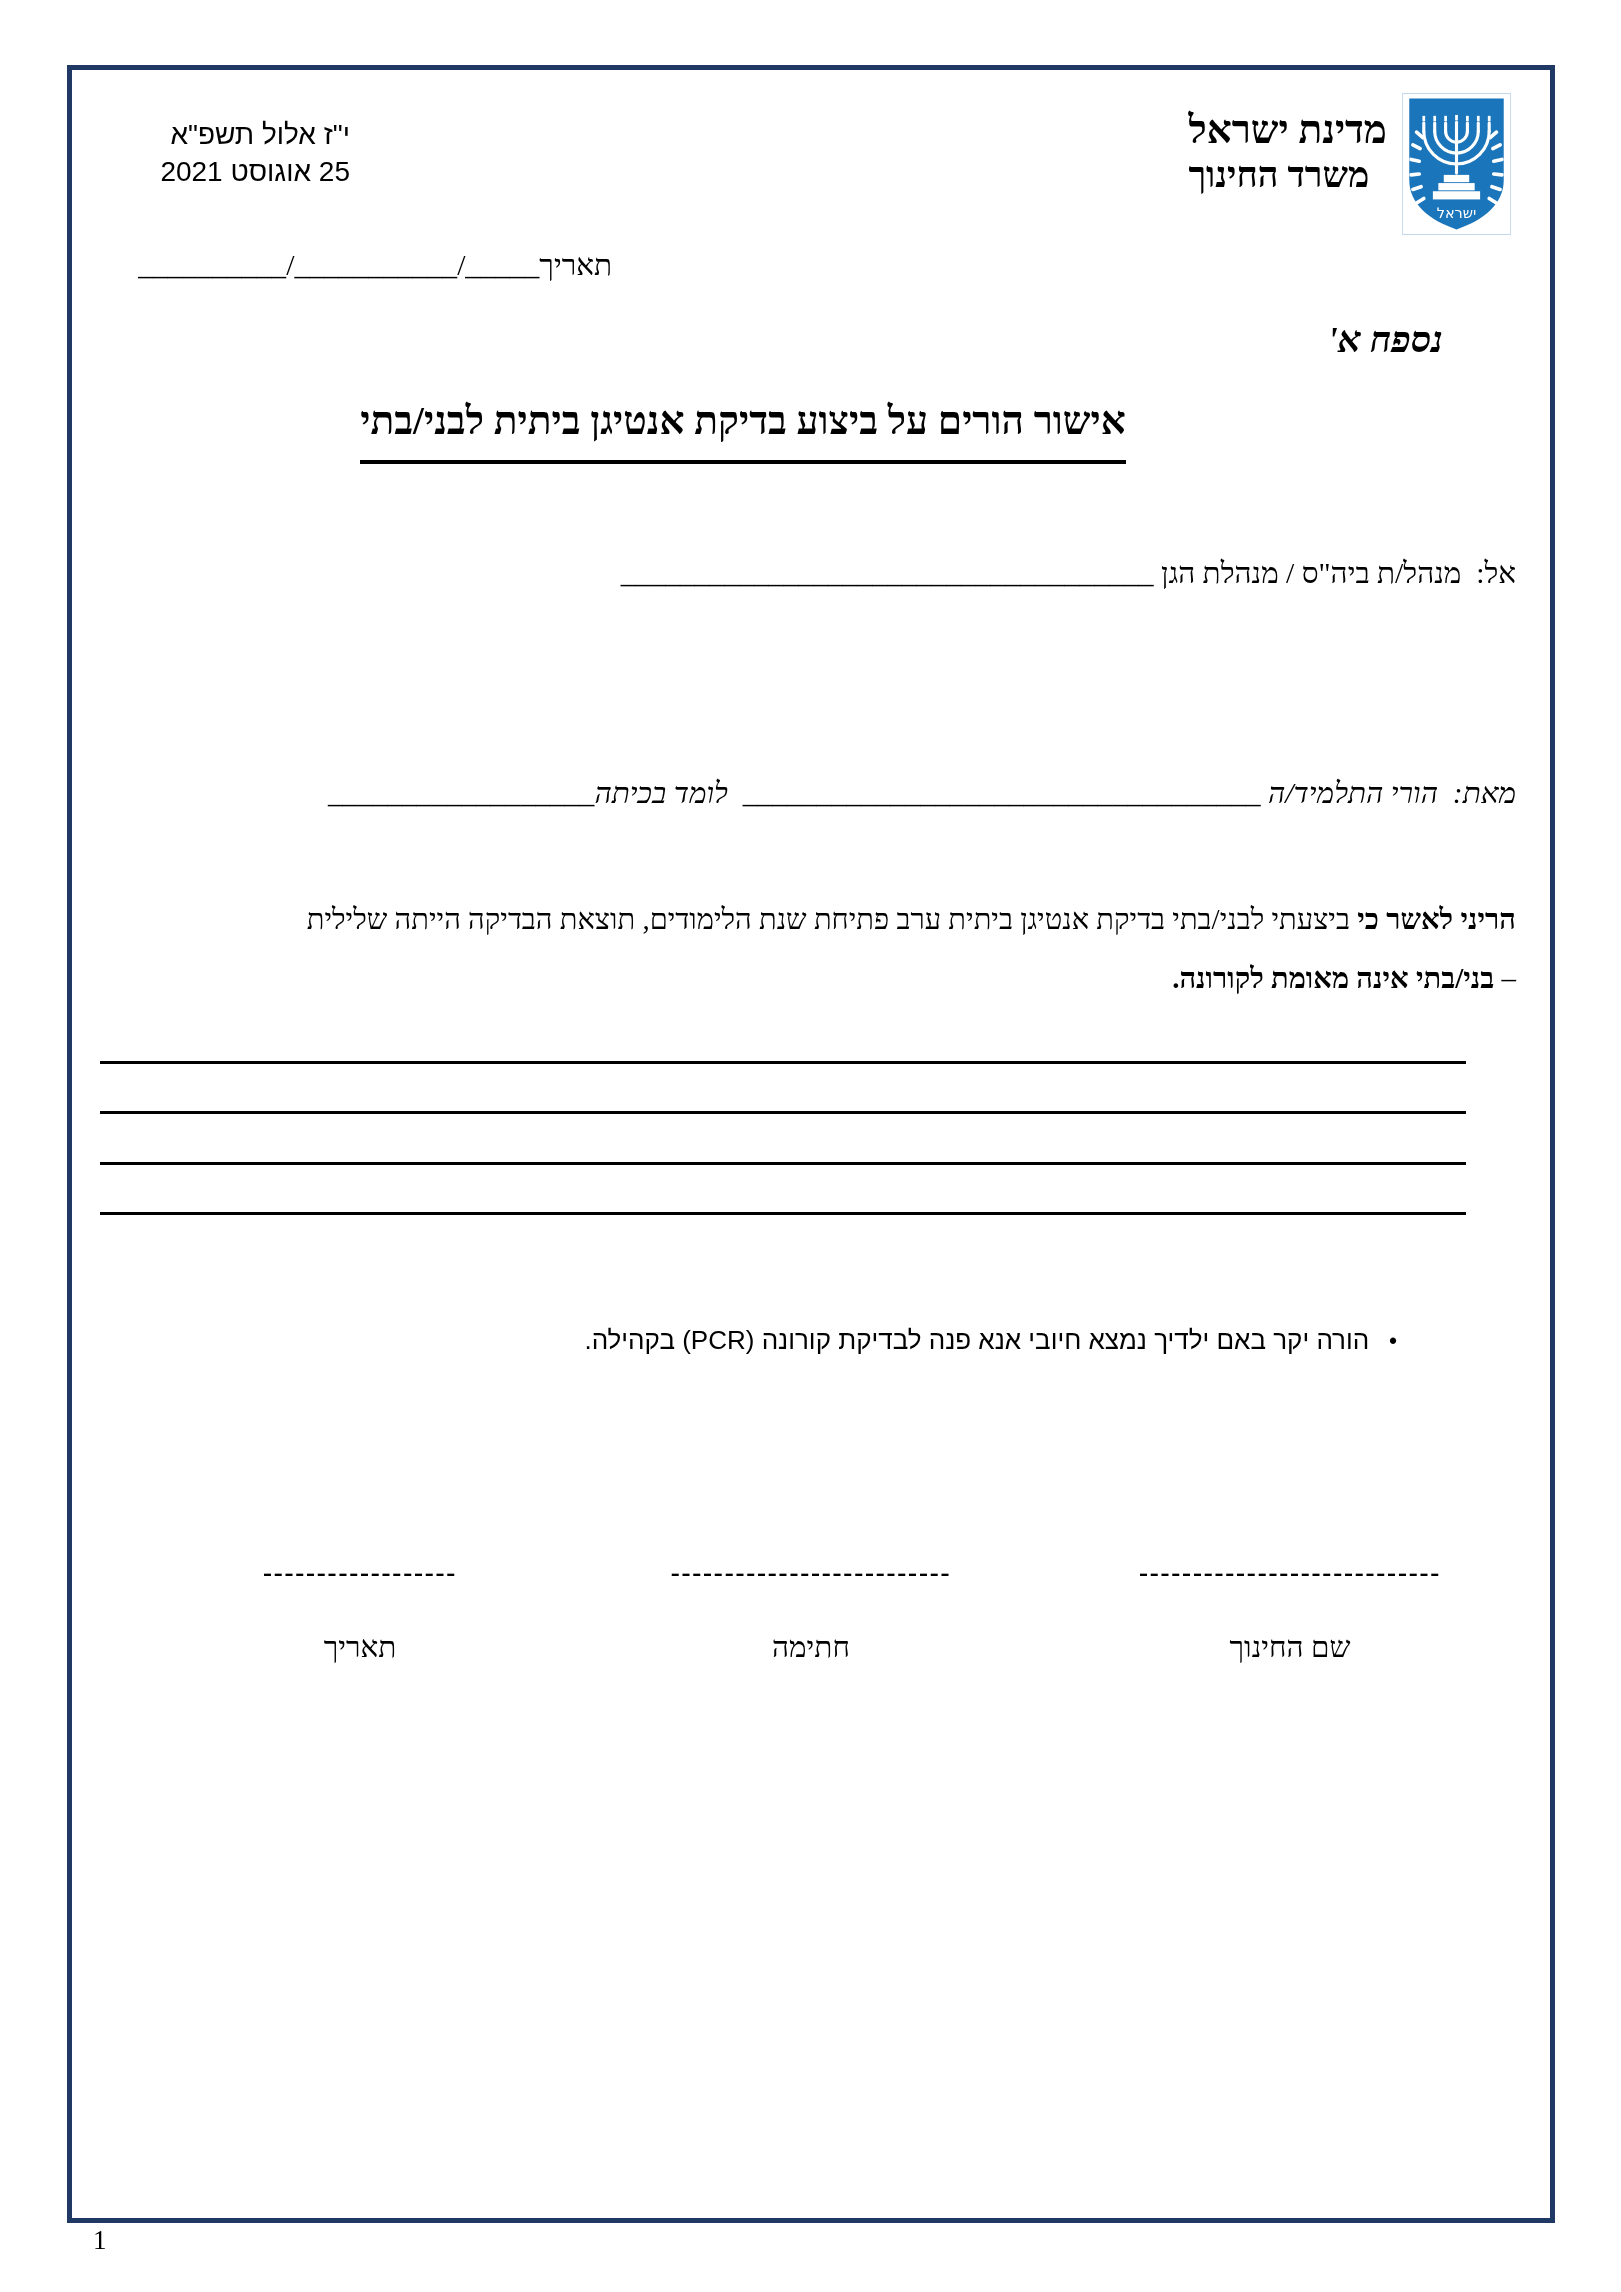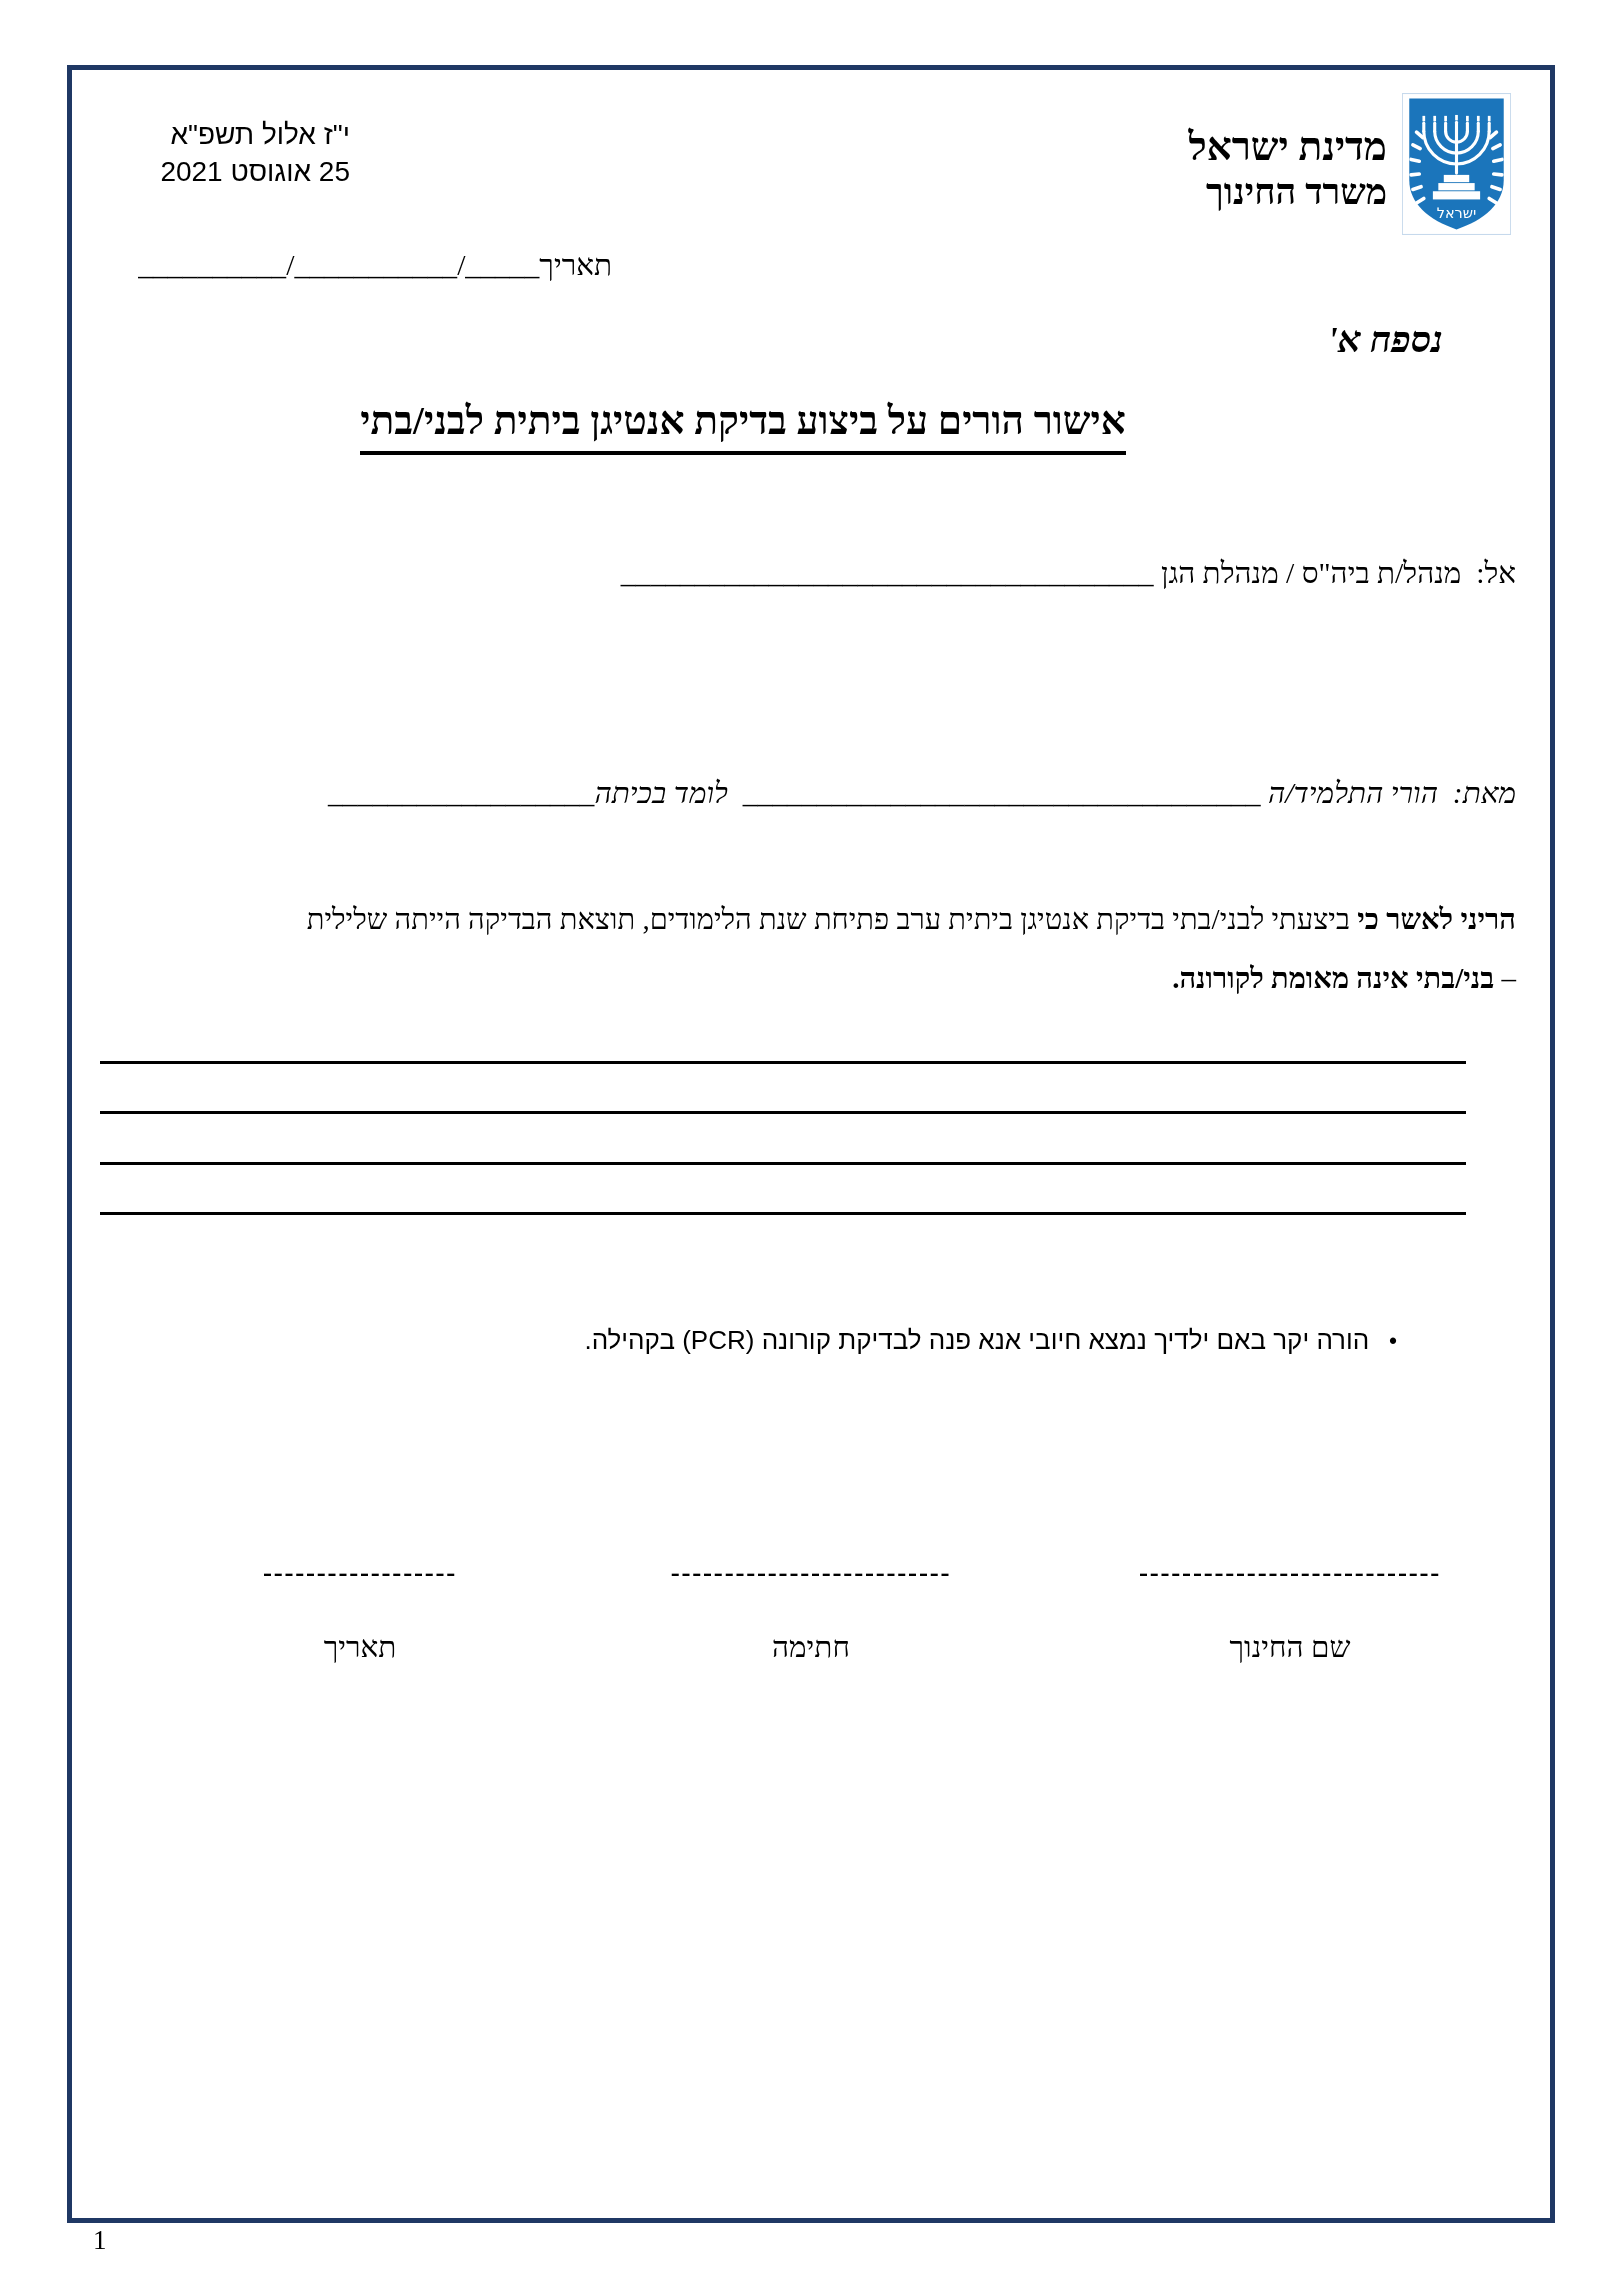--- a/index.html
+++ b/index.html
@@ -12,22 +12,22 @@
     overflow:hidden;
   }
   .page-border{
     position:absolute;left:67px;top:65px;
     width:1488px;height:2158px;
     border:5.4px solid #1f3864;
     box-sizing:border-box;
   }
   .emblem{position:absolute;left:1402px;top:93px;width:90px;height:142px;}
   .ministry{
-    position:absolute;right:235px;top:123px;
-    text-align:right;direction:rtl;margin-left:10px;
+    position:absolute;right:235px;top:106px;
+    text-align:left;direction:rtl;margin-left:10px;
   }
   .ministry .state{font-size:39px;font-weight:bold;line-height:47px;}
   .ministry .office{font-size:36px;font-weight:bold;line-height:45px;}
   .dates{
     position:absolute;left:90px;top:116px;width:260px;
     direction:rtl;text-align:right;
     font-family:"Liberation Sans","DejaVu Sans",sans-serif;
     font-size:28px;line-height:37px;
   }
   .date-fill{
@@ -38,21 +38,21 @@
     position:absolute;right:179px;top:319px;
     direction:rtl;font-size:36px;font-weight:bold;font-style:italic;
   }
   .title-wrap{
     position:absolute;left:161px;top:398px;width:1164px;
     text-align:center;direction:rtl;
   }
   .title-wrap .title{
     font-size:39px;font-weight:bold;
     border-bottom:4.5px solid #000;
-    padding-bottom:9px;
+    padding-bottom:18px;
     white-space:nowrap;
   }
   .to-line{
     position:absolute;right:106px;top:557px;
     direction:rtl;font-size:29.6px;white-space:nowrap;
   }
   .from-line{
     position:absolute;right:106px;top:777px;
     direction:rtl;font-size:29.6px;white-space:nowrap;font-style:italic;
   }

